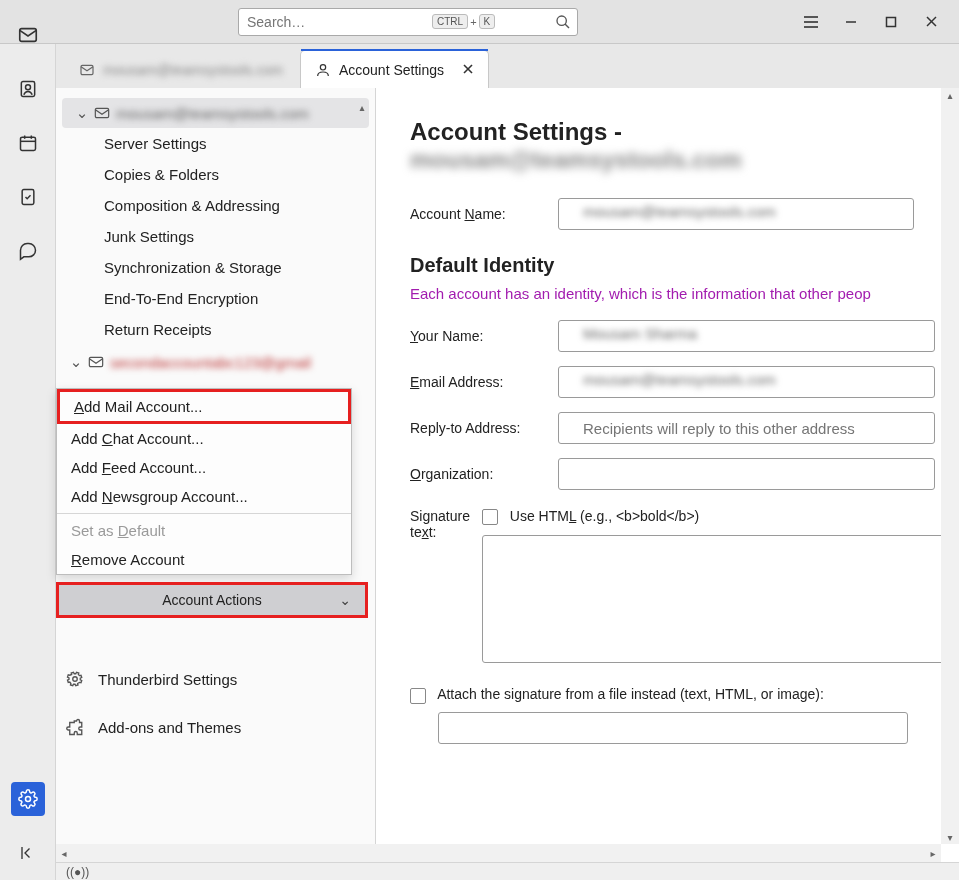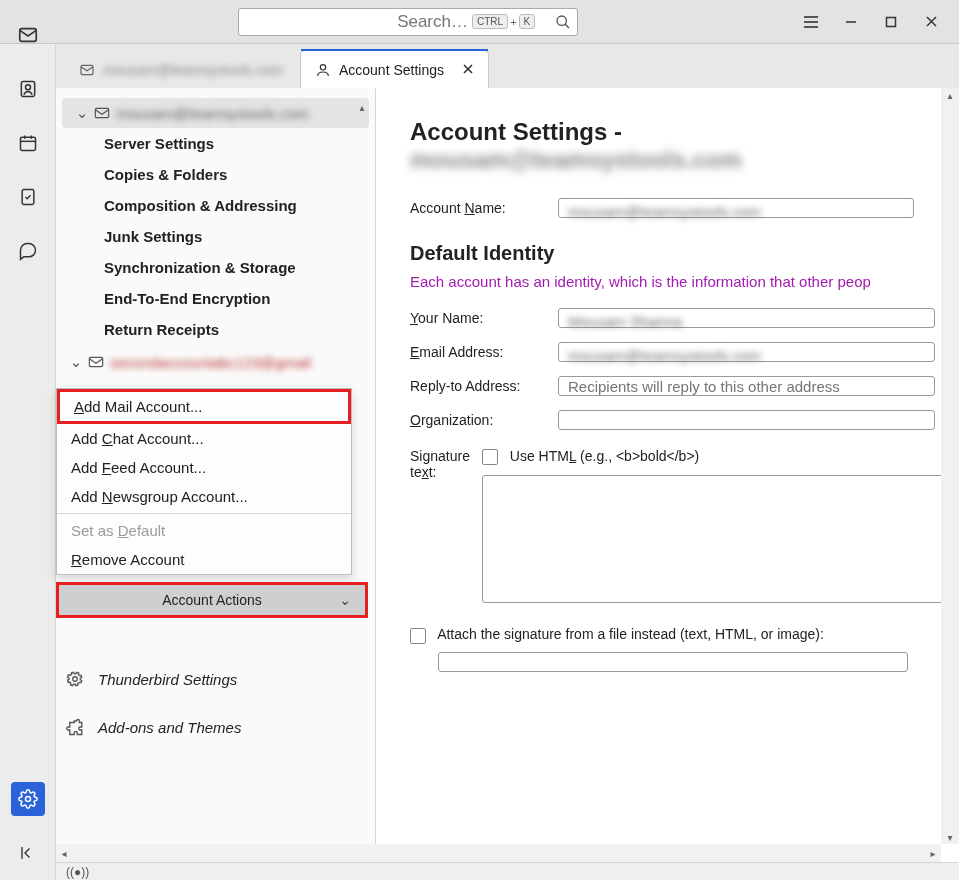--- a/index.html
+++ b/index.html
@@ -4,21 +4,21 @@
 <style>
   * { box-sizing: border-box; }
   html, body { margin: 0; padding: 0; font-family: "Segoe UI", Arial, sans-serif; font-size: 14px; color: #222; background:#f4f4f4; }
   body { width: 959px; height: 880px; overflow: hidden; position: relative; background:#e8e8e8;}
   
   
   .app { display:flex; flex-direction:column; width:100%; height:100%; }
   .titlebar { height:44px; display:flex; align-items:center; padding:0 8px; background:#e3e3e3; border-bottom:1px solid #c8c8c8;}
   .titlebar .tb-left { width:50px; }
   .searchwrap { flex:0 0 auto; margin-left:180px; display:flex; align-items:center; background:#fff; border:1px solid #a9a9a9; border-radius:3px; height:28px; width:340px; padding:0 6px; }
-  .searchwrap input { border:none; outline:none; flex:1; font-size:17px; background:transparent;text-align:right;}
+  .searchwrap input { border:none; outline:none; flex:1; font-size:14px; background:transparent;}
   .kbd { font-size:10px; background:#eee; border:1px solid #bbb; padding:1px 4px; border-radius:3px; margin:0 2px; color:#555; }
   .tb-spacer { flex:1; }
   .winbtn { width:40px; height:30px; display:flex; align-items:center; justify-content:center; color:#333;}
   .winbtn svg, .icon svg { display:block; }
   
   .main-row { flex:1; display:flex; min-height:0; }
   
   
   .activity { width:56px; background:#ececec; display:flex; flex-direction:column; align-items:center; padding-top:8px; gap:20px; border-right:1px solid #d5d5d5;}
   .activity .actbtn { width:34px; height:34px; display:flex; align-items:center; justify-content:center; border-radius:4px; color:#444;}
@@ -47,48 +47,48 @@
   .hscrollbar { position:absolute; left:0; right:18px; bottom:18px; height:18px; background:#f1f1f1; display:flex; align-items:center; }
   .hscrollbar .arrow { width:16px; display:flex; justify-content:center; color:#666; font-size:10px;}
   .hscrollbar .track { flex:1; height:100%; }
   
   .statusbar { position:absolute; left:0; right:0; bottom:0; height:18px; background:#efefef; border-top:1px solid #d5d5d5; display:flex; align-items:center; padding-left:10px; font-size:12px; color:#555;}
   
   
   .tree { font-size:15px; }
   .tree-item { display:flex; align-items:center; gap:6px; padding:6px 10px 6px 14px; cursor:default;}
   .tree-item.level1 { background:#e4e4e6; border-radius:4px; margin:0 6px;}
-  .tree-sub { padding:7px 10px 7px 48px; color:#222;font-weight:bold;}
+  .tree-sub { padding:7px 10px 7px 48px; color:#222;}
   .tree-item .blurtext, .tree-sub .blurtext { filter:blur(3px); color:#666; white-space:nowrap;}
   .chev { width:12px; display:inline-flex; justify-content:center; color:#555; }
   
   .inner-scroll { position:absolute; right:6px; top:14px; bottom:260px; width:14px; display:flex; flex-direction:column; align-items:center; color:#666; font-size:10px;}
   
   
   .popup { position:absolute; left:0; width:296px; background:#fdfdfd; border:1px solid #bdbdbd; box-shadow:0 4px 10px rgba(0,0,0,.15); font-size:15px; }
   .popup .mi { padding:6px 14px; cursor:default; }
   .popup .mi.disabled { color:#9a9a9a; }
   .popup .mi .u { text-decoration:underline; }
   .popup .sep { height:1px; background:#d6d6d6; margin:2px 0; }
   .highlight-red { border:3px solid #e62020; }
   
   
   .acctactions { position:absolute; left:0; width:312px; height:36px; background:#cfcfd2; display:flex; align-items:center; justify-content:center; gap:10px; border:3px solid #e62020; }
   .acctactions .dd { position:absolute; right:14px; color:#444; }
   
   
-  .side-extra { position:absolute; left:10px; display:flex; align-items:center; gap:14px; font-size:15px;font-style:italic; }
+  .side-extra { position:absolute; left:10px; display:flex; align-items:center; gap:14px; font-size:15px; }
   
   
   h1.page-title { font-size:24px; font-weight:600; margin:0 0 24px 0; }
   h1.page-title .blurtext { filter:blur(4px); color:#888; }
   .formrow { display:flex; align-items:center; gap:12px; margin-bottom:14px; }
   .formrow label { width:136px; color:#222;}
   .formrow .u { text-decoration:underline; }
-  .input { border:1px solid #9a9a9a; border-radius:3px; height:20px; padding:4px 9px; font-size:15px; background:#fff; }
+  .input { border:1px solid #9a9a9a; border-radius:3px; height:32px; padding:4px 24px; font-size:15px; background:#fff; }
   .input.wide { flex:1; min-width:330px; }
   .blurval { filter:blur(3px); color:#666; }
   h2.sect { font-size:20px; font-weight:600; margin:24px 0 8px 0;}
   .desc { font-size:15px; color:#a21caf; margin-bottom:18px; white-space:nowrap;}
   .checkbox { width:16px; height:16px; border:1px solid #888; border-radius:2px; display:inline-block; background:#fff; margin-right:8px; vertical-align:middle;}
   textarea.sig { width:470px; height:128px; border:1px solid #9a9a9a; border-radius:3px; resize:none; }
   
   .settings-body { position:relative; padding-right:24px; }
 </style>
 </head>

